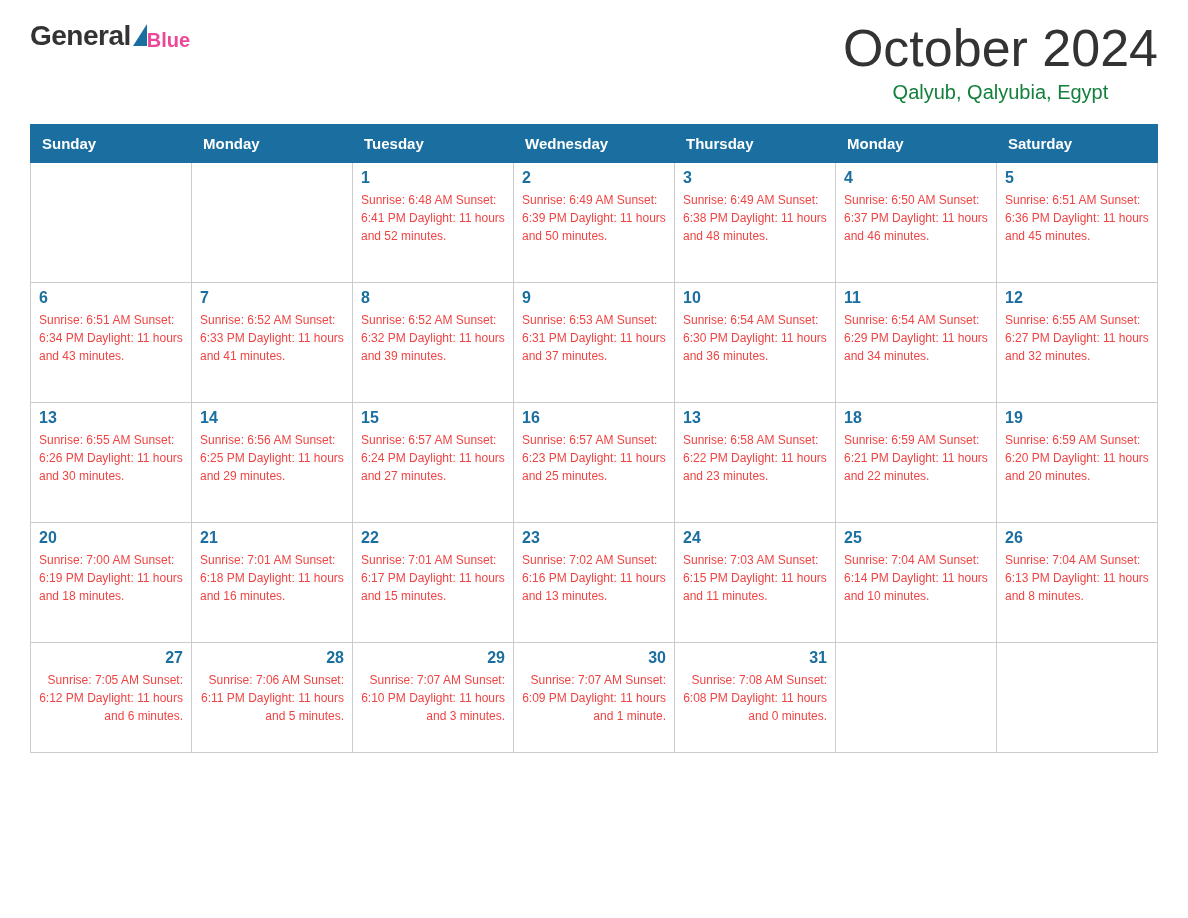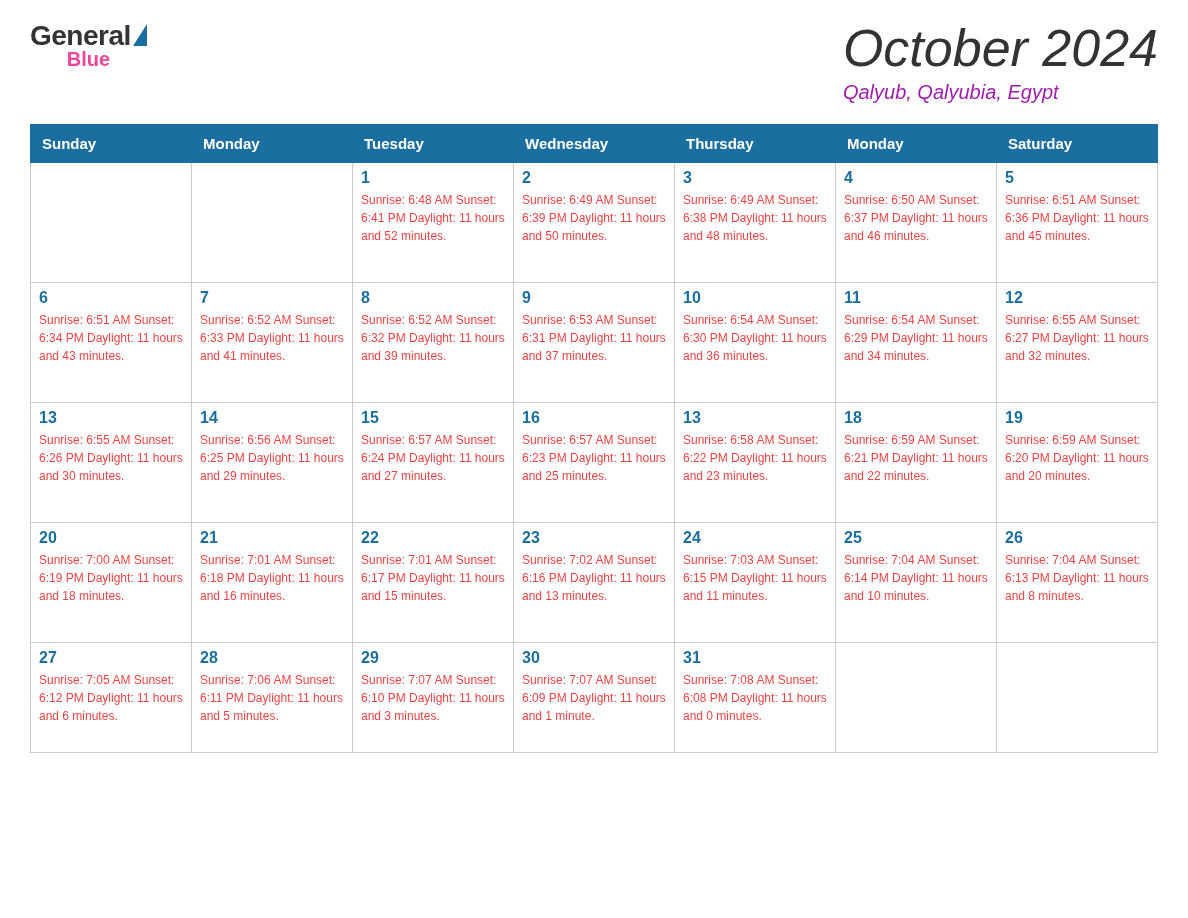--- a/index.html
+++ b/index.html
@@ -13,22 +13,21 @@
 
     .header {
       display: flex;
       justify-content: space-between;
       align-items: flex-start;
       margin-bottom: 20px;
     }
 
     .logo {
       display: flex;
-      flex-direction: column;
-      align-items: center;
+      align-items: flex-end;
     }
 
     .logo-top {
       display: flex;
       align-items: center;
     }
 
     .logo-general {
       font-size: 28px;
       font-weight: bold;
@@ -47,34 +46,33 @@
     }
 
     .logo-blue {
       font-size: 20px;
       font-weight: bold;
       color: #ec4899;
       margin-top: -4px;
     }
 
     .title-section {
-      text-align: left;
-      font-style: italic;
+      text-align: center;
     }
 
     .month-title {
       font-size: 52px;
       font-weight: 300;
       color: #333333;
       line-height: 1.1;
     }
 
     .location {
       font-size: 20px;
-      color: #a21caf;
+      color: #15803d;
       margin-top: 4px;
     }
 
     .calendar-table {
       width: 100%;
       border-collapse: collapse;
       table-layout: fixed;
     }
 
     .calendar-table thead th {
@@ -107,20 +105,21 @@
       color: #ef4444;
       line-height: 1.5;
     }
 
     .empty-cell {
       background: #ffffff;
     }
 
     .calendar-table tbody tr:last-child td {
       height: 110px;
+      text-align: right;
     }
   </style>
 </head>
 <body>
 
 <div class="header">
   <div class="logo">
     <div class="logo-top">
       <span class="logo-general">General</span>
       <div class="logo-triangle"></div>

